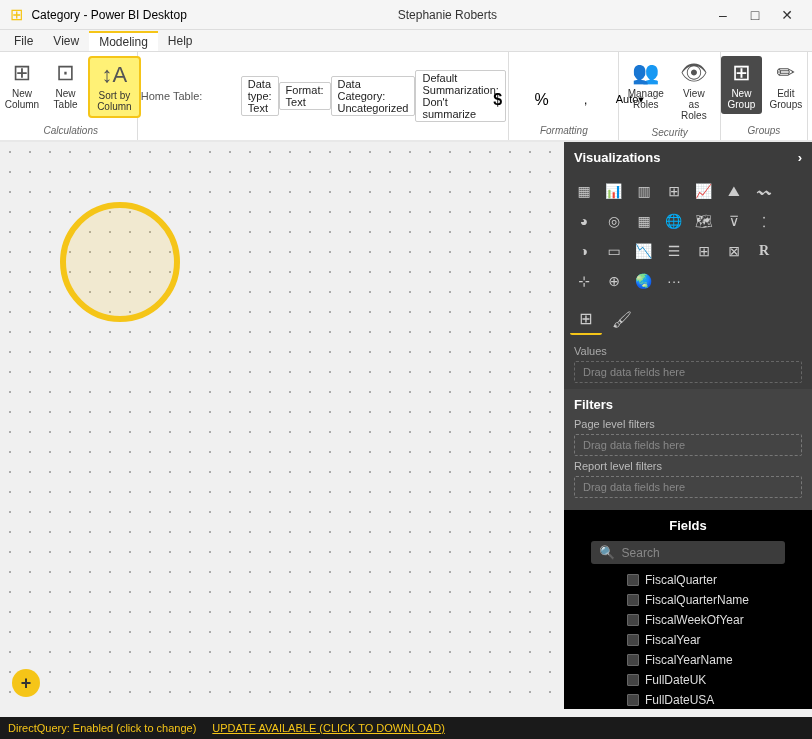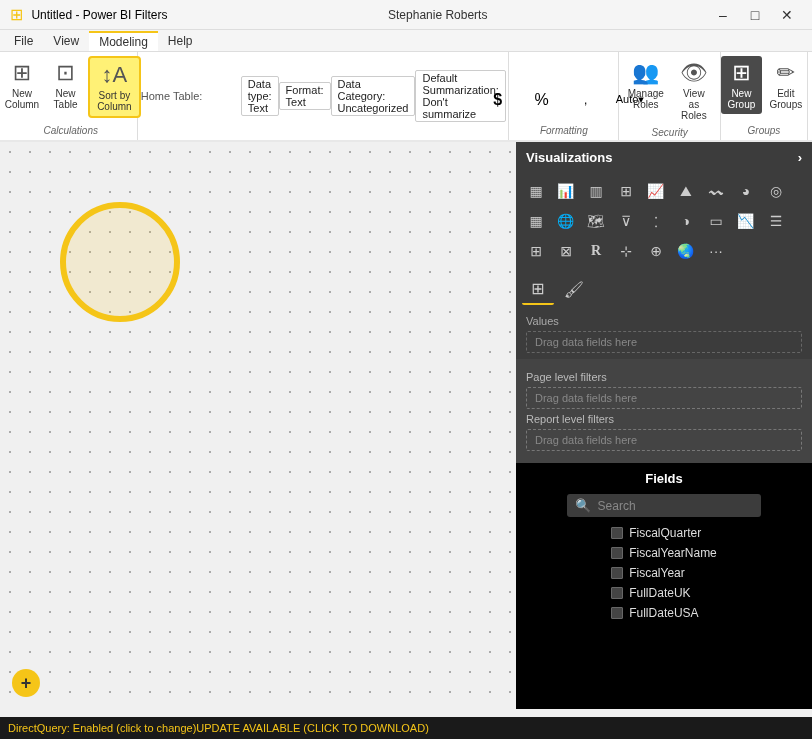--- a/index.html
+++ b/index.html
@@ -152,21 +152,21 @@
       align-items: center;
       justify-content: center;
       cursor: pointer;
       font-size: 18px;
       color: #333;
       font-weight: bold;
     }
 
     
     .right-panel {
-      width: 296px;
+      width: 248px;
       display: flex;
       flex-direction: column;
       background: #2d2d2d;
       color: #ddd;
     }
 
     
     .viz-panel {
       background: #3c3c3c;
       flex: 0 0 auto;
@@ -330,24 +330,25 @@
       bottom: 0;
       left: 0;
       right: 0;
       z-index: 10;
     }
     .status-directquery {
       color: #f5c518;
       cursor: pointer;
     }
     .status-update {
-      margin-left: 0;
+      margin-left: 16px;
       color: #f5c518;
       cursor: pointer;
       text-transform: uppercase;
+      text-decoration: underline;
     }
 
     
     .highlight-circle {
       position: absolute;
       top: 60px;
       left: 60px;
       width: 120px;
       height: 120px;
       border-radius: 50%;
@@ -361,21 +362,21 @@
     .fields-list::-webkit-scrollbar { width: 6px; }
     .fields-list::-webkit-scrollbar-track { background: #2d2d2d; }
     .fields-list::-webkit-scrollbar-thumb { background: #555; border-radius: 3px; }
   </style>
 </head>
 <body>
 
 <div class="title-bar">
   <div class="title-bar-left">
     <span style="color:#f5c518;font-size:16px;">⊞</span>
-    <span>Untitled - Power BI Filters</span>
+    <span>Category - Power BI Desktop</span>
   </div>
   <div style="font-size:12px;color:#333;text-align:center;">Stephanie Roberts</div>
   <div class="title-bar-controls">
     <div class="title-bar-btn">–</div>
     <div class="title-bar-btn">□</div>
     <div class="title-bar-btn" style="color:#333;">✕</div>
   </div>
 </div>
 
 <div class="menu-bar">
@@ -516,20 +517,21 @@
         <div class="viz-tab">🖌</div>
       </div>
 
       <div class="viz-section">
         <div class="viz-section-label">Values</div>
         <div class="viz-drop-zone">Drag data fields here</div>
       </div>
     </div>
 
     <div class="filters-panel">
+      <div class="filters-header">Filters</div>
       <div class="filter-item">Page level filters</div>
       <div class="filter-drop-zone">Drag data fields here</div>
       <div class="filter-item">Report level filters</div>
       <div class="filter-drop-zone">Drag data fields here</div>
     </div>
 
     <div class="fields-panel">
       <div class="fields-header">
         <span>Fields</span>
       </div>
@@ -537,25 +539,33 @@
         <span style="color:#888;font-size:13px;">🔍</span>
         <input type="text" placeholder="Search" style="">
       </div>
       <div class="fields-list" id="fields-list">
       <div class="field-item">
             <div class="field-checkbox"></div>
             <span>FiscalQuarter</span>
           </div>
           <div class="field-item">
             <div class="field-checkbox"></div>
+            <span>FiscalQuarterName</span>
+          </div>
+          <div class="field-item">
+            <div class="field-checkbox"></div>
+            <span>FiscalWeekOfYear</span>
+          </div>
+          <div class="field-item">
+            <div class="field-checkbox"></div>
+            <span>FiscalYear</span>
+          </div>
+          <div class="field-item">
+            <div class="field-checkbox"></div>
             <span>FiscalYearName</span>
-          </div>
-          <div class="field-item">
-            <div class="field-checkbox"></div>
-            <span>FiscalYear</span>
           </div>
           <div class="field-item">
             <div class="field-checkbox"></div>
             <span>FullDateUK</span>
           </div>
           <div class="field-item">
             <div class="field-checkbox"></div>
             <span>FullDateUSA</span>
           </div>
         </div>

